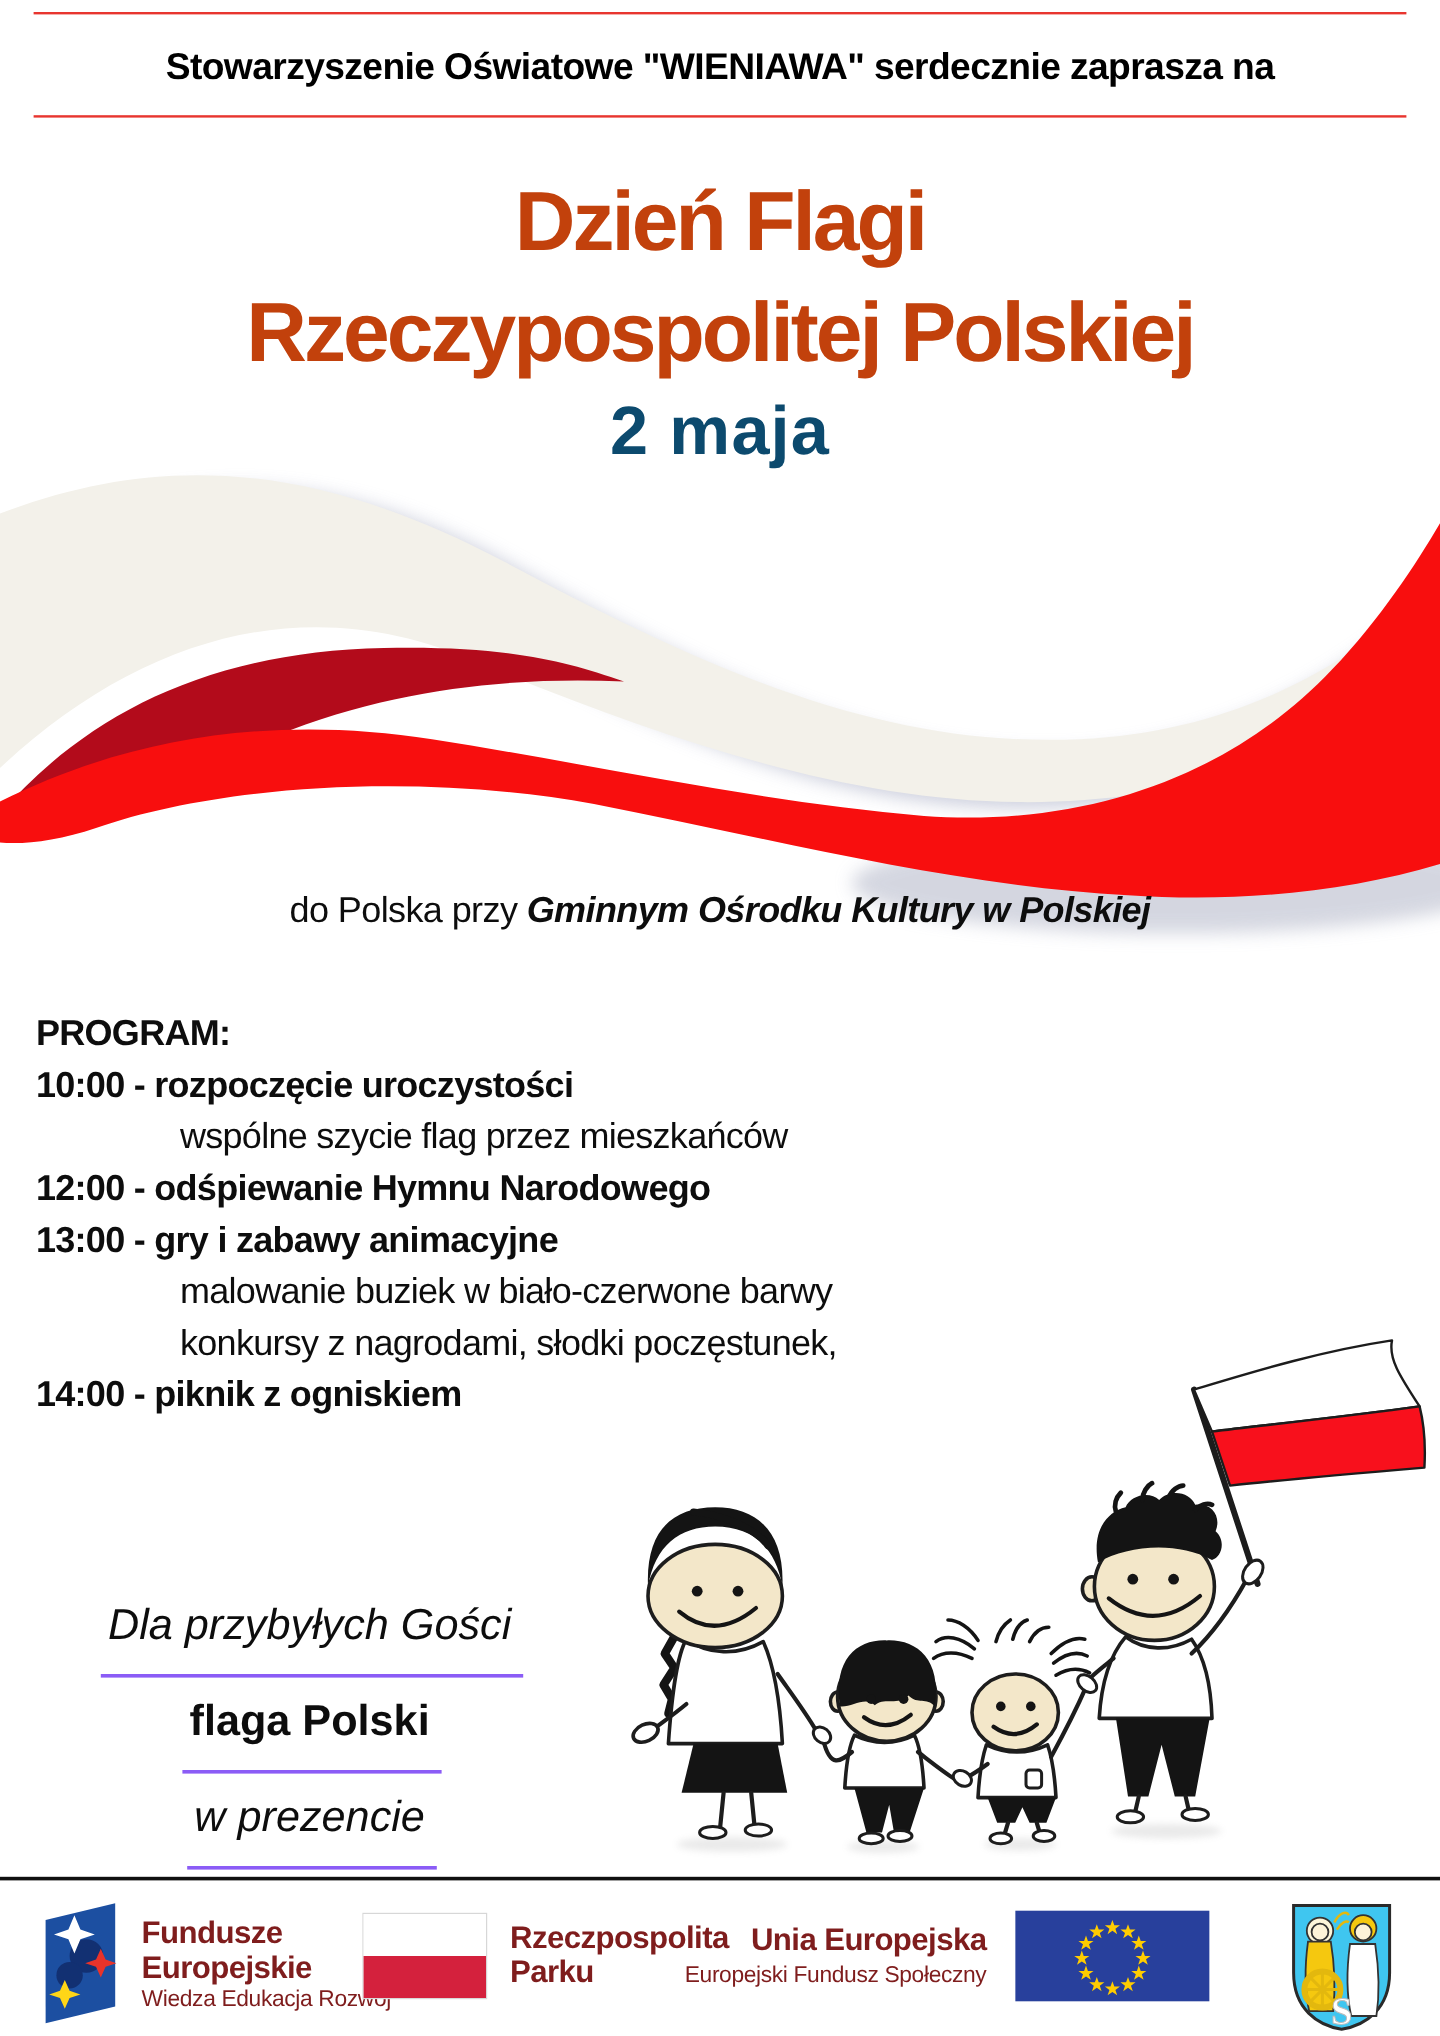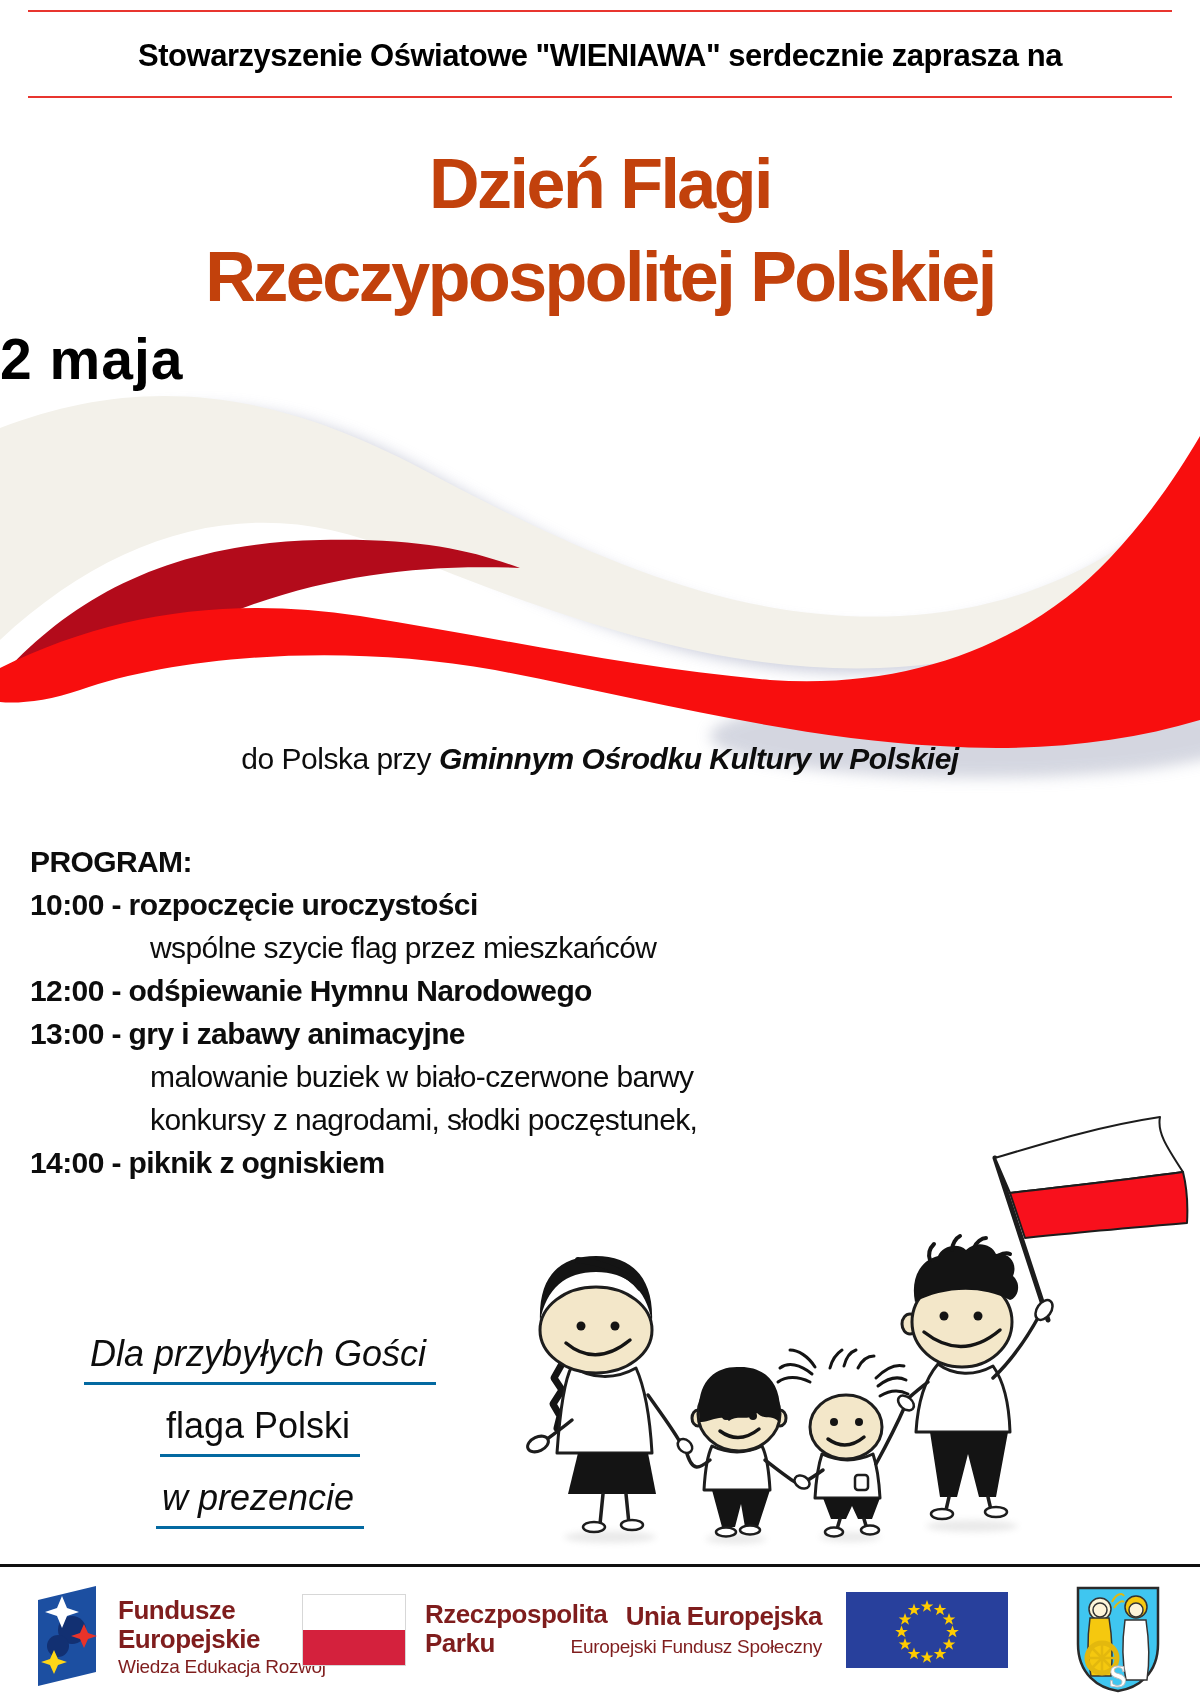--- a/index.html
+++ b/index.html
@@ -6,34 +6,34 @@
   body{width:1200px;height:1697px;position:relative;background:#ffffff;overflow:hidden;
        font-family:"Liberation Sans","DejaVu Sans",sans-serif;color:#0d0d0d;}
   .abs{position:absolute;}
   
   .rule{position:absolute;left:28px;right:28px;height:2px;background:#e8352f;}
   .invite{position:absolute;left:0;right:0;top:38px;text-align:center;
           font-size:31px;font-weight:bold;letter-spacing:-0.5px;color:#000;}
   
   .title{position:absolute;left:0;right:0;top:138px;text-align:center;color:#c2410c;
          font-size:70px;font-weight:bold;line-height:93px;letter-spacing:-2.5px;}
-  .date{position:absolute;left:0;right:0;top:326px;text-align:left;color:#000000;
+  .date{position:absolute;left:0;right:0;top:326px;text-align:center;color:#0c4a6e;
         font-size:57px;font-weight:bold;letter-spacing:1px;}
   
   .location{position:absolute;left:0;right:0;top:742px;text-align:center;font-size:30px;letter-spacing:-0.5px;}
   .location .venue{font-weight:bold;font-style:italic;}
   
   .program{position:absolute;left:30px;top:840px;font-size:30px;line-height:43px;letter-spacing:-0.6px;}
   .program .b{font-weight:bold;}
   .program .ind{padding-left:120px;}
   
   .gift{position:absolute;left:55px;top:1318px;width:410px;text-align:center;font-size:36px;line-height:72px;}
-  .gift .u{display:inline-block;border-bottom:3px solid #0369a1;padding:0 10px 5px 6px;line-height:46px;}
+  .gift .u{display:inline-block;border-bottom:3px solid #8b5cf6;padding:0 10px 18px 6px;line-height:46px;}
   .gift .it{font-style:italic;}
-  .gift .bd{font-weight:normal;}
+  .gift .bd{font-weight:bold;}
   
   .sep{position:absolute;left:0;right:0;top:1564px;height:3px;background:#101010;}
   .footer-text{position:absolute;color:#7f1d1d;}
   .ft-b{font-weight:bold;font-size:26px;line-height:29px;letter-spacing:-0.5px;}
   .ft-s{font-size:19px;letter-spacing:-0.3px;}
   .pl-flag{position:absolute;left:302px;top:1594px;width:104px;height:72px;border:1px solid #d7d7d7;box-sizing:border-box;}
   .pl-flag .w{height:50%;background:#fff;}
   .pl-flag .r{height:50%;background:#d4213d;}
   .right-al{text-align:right;}
 </style>

